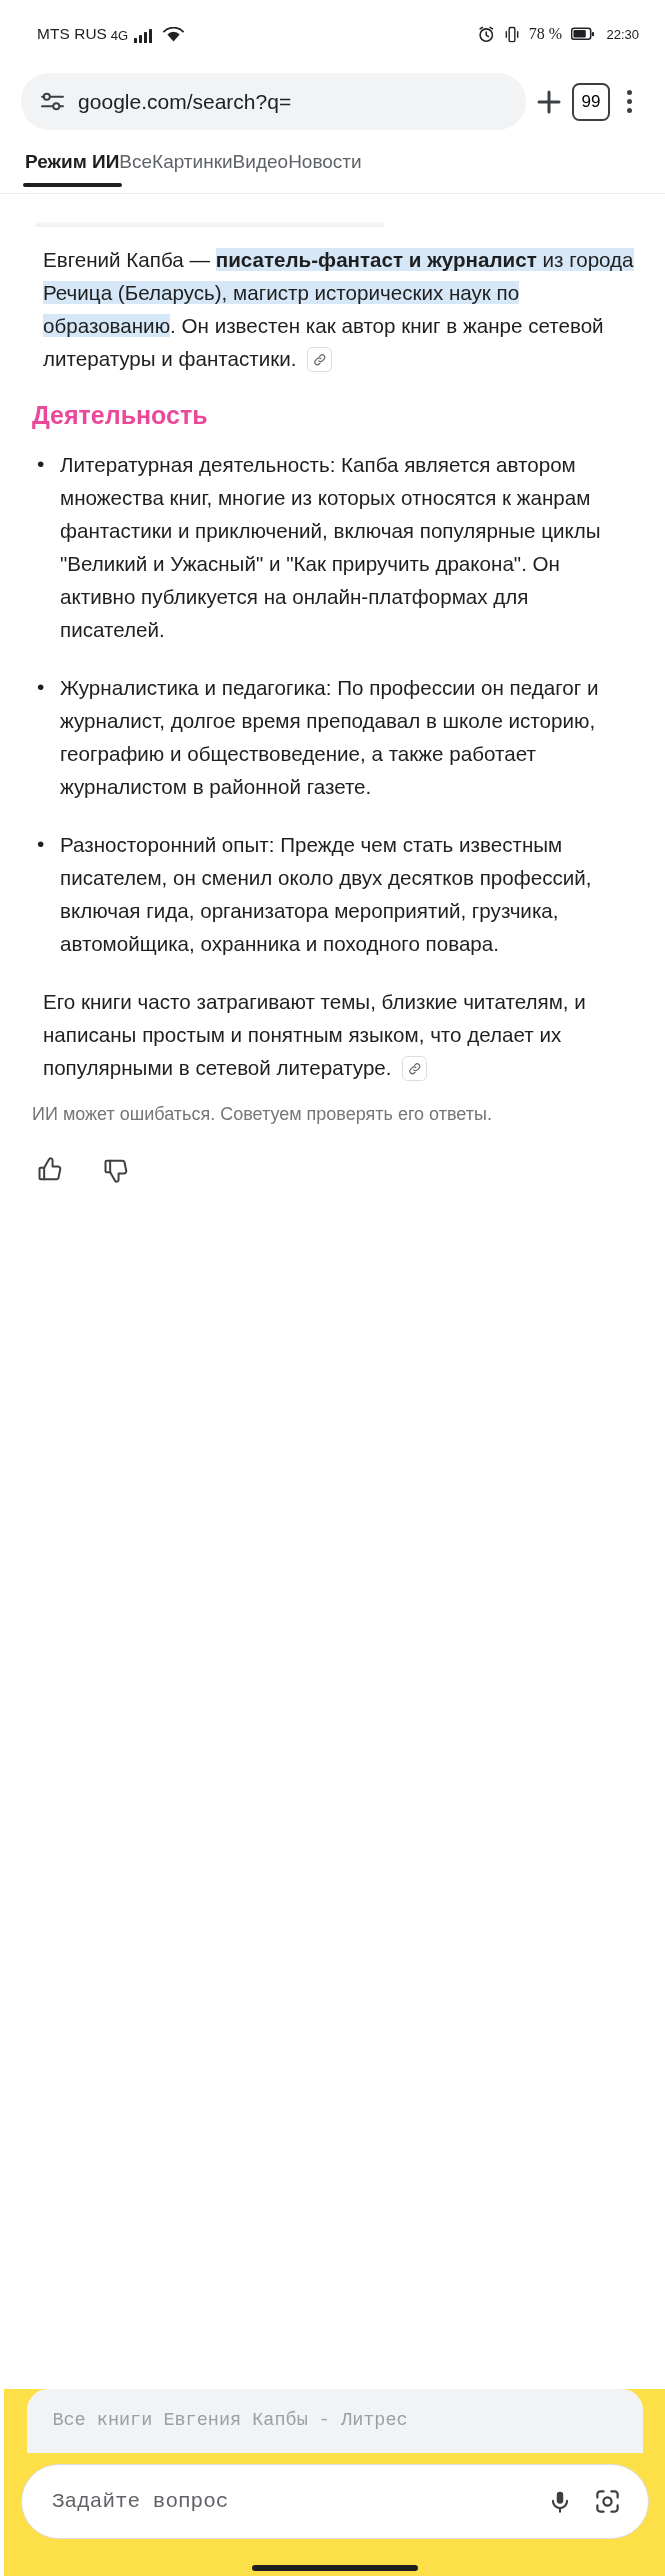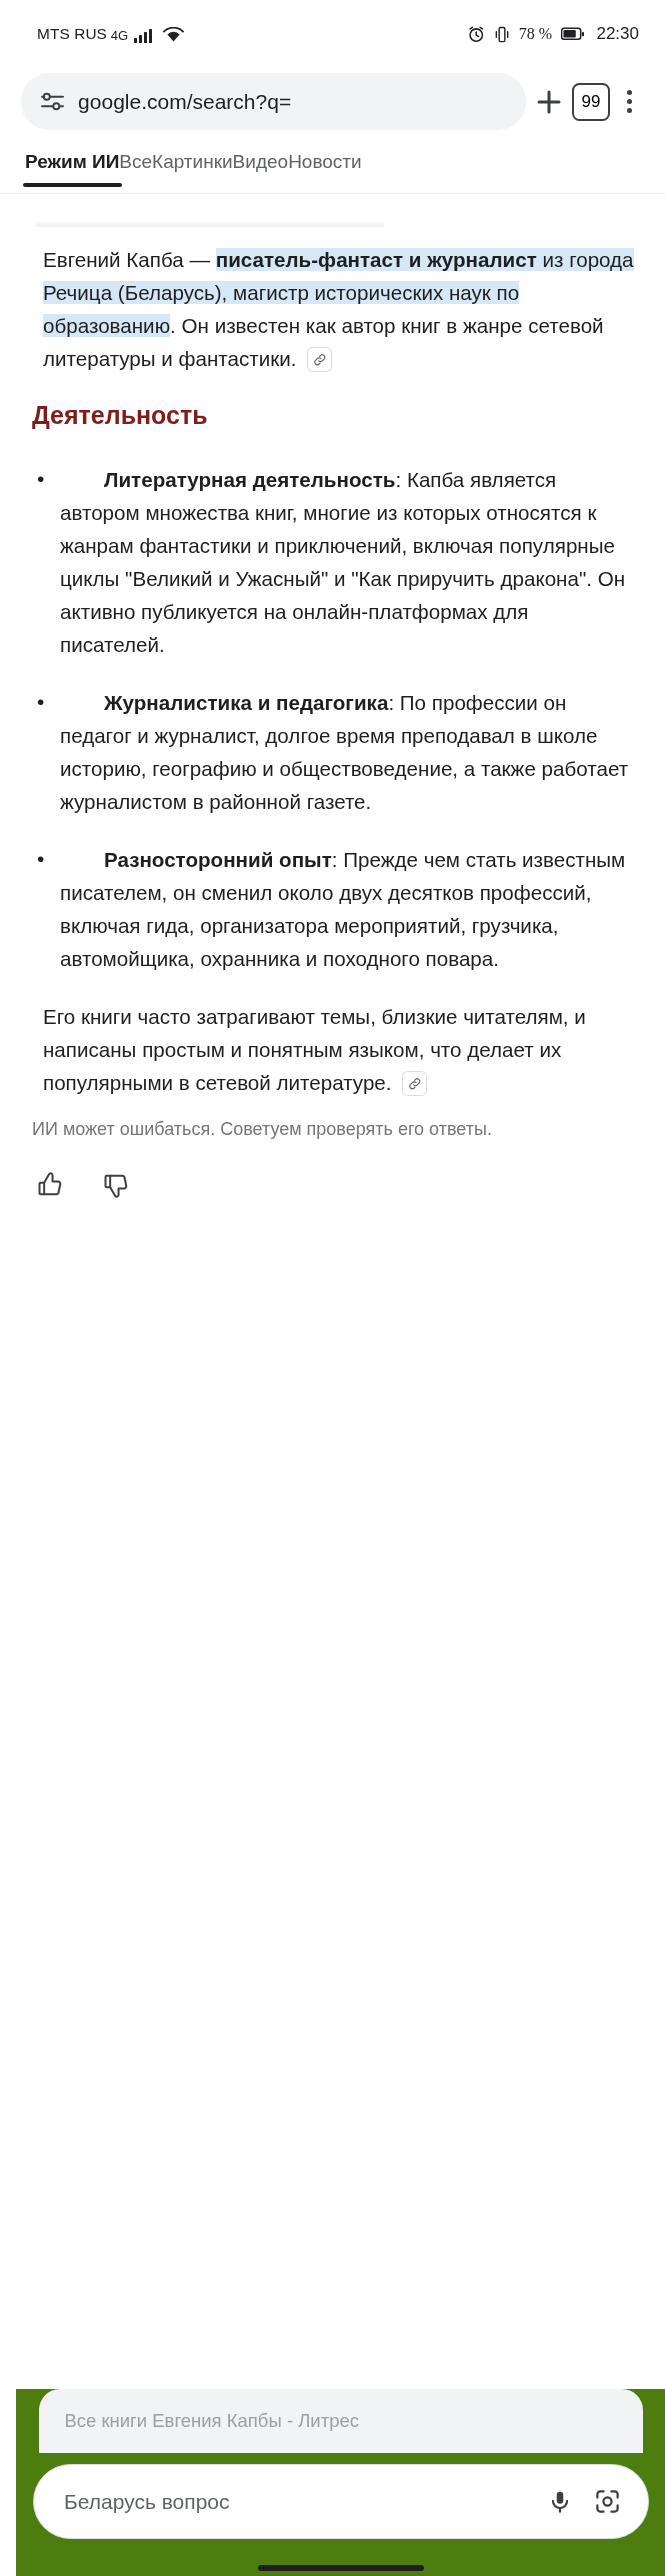--- a/index.html
+++ b/index.html
@@ -29,21 +29,21 @@
   .sb-net { font-size: 13px; vertical-align: super; margin-left:-2.5px; }
   .sb-bars { display:inline-flex; align-items:flex-end; gap:1.8px; height:16px; }
   .sb-bars i { display:block; width:3.1px; background:#202124; border-radius:0.6px; }
   .sb-bars i:nth-child(1){height:5px;}
   .sb-bars i:nth-child(2){height:8px;}
   .sb-bars i:nth-child(3){height:11px;}
   .sb-bars i:nth-child(4){height:14px;}
   .wifi { margin-left: 5px; }
   .sb-right { display:flex; align-items:center; gap:8.6px; font-size:16.6px; }
   .battery-pct { font-size: 16px; font-family: Liberation Serif, serif; }
-  .clock { font-size: 17px; font-weight: 500; margin-left: 3.7px; }
+  .clock { font-size: 13px; font-weight: 500; margin-left: 3.7px; }
 
   
   .urlbar-wrap {
     display:flex; align-items:center; gap:4px;
     padding: 5px 21px 11px 21px;
   }
   .omnibox {
     flex: 1 1 auto;
     height: 57px;
     background: #f1f3f4;
@@ -104,40 +104,40 @@
     line-height: 33px;
     color: #1f1f1f;
     margin: 0 0 17px 11px;
   }
   .hl { background: #d6e8f7; }
   .hl-b { background:#d6e8f7; font-weight:700; }
 
   h2.section {
     font-size: 25px;
     font-weight: 700;
-    margin: 26px 0 33px 0;
-    color:#7f1d1d;
+    margin: 26px 0 18px 0;
+    color:#ec4899;
   }
 
   ul.bullets { margin: 0; padding: 0; list-style: none; }
   ul.bullets li {
     position: relative;
     padding-left: 28px;
     margin-bottom: 25px;
     font-size: 20.6px;
     line-height: 33px;
   }
   ul.bullets li::before {
     content: "•";
     position: absolute;
     left: 5px; top: -1.2px;
     font-size: 21px;
     color: #1f1f1f;
   }
-  .b-term { font-weight: 700; margin-left: 44px; }
+  .b-term { font-weight: 400; }
 
   .linkchip {
     display: inline-flex;
     align-items: center;
     justify-content: center;
     width: 25px; height: 25px;
     border: 1.2px solid #dadce0;
     border-radius: 5.5px;
     vertical-align: middle;
     margin-left: 5px;
@@ -154,22 +154,23 @@
   }
 
   .feedback {
     display:flex; align-items:center; gap:38px;
     padding: 28px 3.7px 18.5px 3.7px;
   }
 
   
   .bottom-area {
     position: absolute;
-    left: 16px; right: 0; bottom: 0;
-    background: #4d7c0f;
+    left: 4px; right: 0; bottom: 0;
+    background: #fde047;
+    font-family: Liberation Mono, monospace;
   }
   .suggest-card {
     margin: 0 23.4px 0 23.4px;
     background: #f1f3f4;
     border-radius: 21px 21px 0 0;
     padding: 21px 25px 16px 25px;
     font-size: 18.5px;
     color: #9aa0a6;
     overflow: hidden;
     height: 64px;
@@ -329,21 +330,21 @@
         <path d="M7 14V4H4a1 1 0 0 0-1 1v8a1 1 0 0 0 1 1h3z" fill="none" stroke="#3c4043" stroke-width="1.7"></path>
         <path d="M7 14l4.2 7.2a1.6 1.6 0 0 0 3-.8V15h4.6a2 2 0 0 0 2-2.4l-1.4-6.4A2 2 0 0 0 17.4 4H7" fill="none" stroke="#3c4043" stroke-width="1.7" stroke-linejoin="round"></path>
       </svg>
     </span>
   </div>
 </div>
 
 <div class="bottom-area">
   <div class="suggest-card">Все книги Евгения Капбы - Литрес</div>
   <div class="searchbar">
-    <span class="ph">Беларусь вопрос</span>
+    <span class="ph">Задайте вопрос</span>
     <span>
       <svg width="26" height="26" viewBox="0 0 24 24">
         <rect x="9" y="2.5" width="6" height="11" rx="3" fill="#3c4043"></rect>
         <path d="M5.5 11a6.5 6.5 0 0 0 13 0" fill="none" stroke="#3c4043" stroke-width="2" stroke-linecap="round"></path>
         <path d="M12 17.5V21" stroke="#3c4043" stroke-width="2" stroke-linecap="round"></path>
       </svg>
     </span>
     <span>
       <svg width="27" height="27" viewBox="0 0 24 24">
         <path d="M3 8.5V5.5A2.5 2.5 0 0 1 5.5 3h3" fill="none" stroke="#3c4043" stroke-width="2" stroke-linecap="round"></path>

